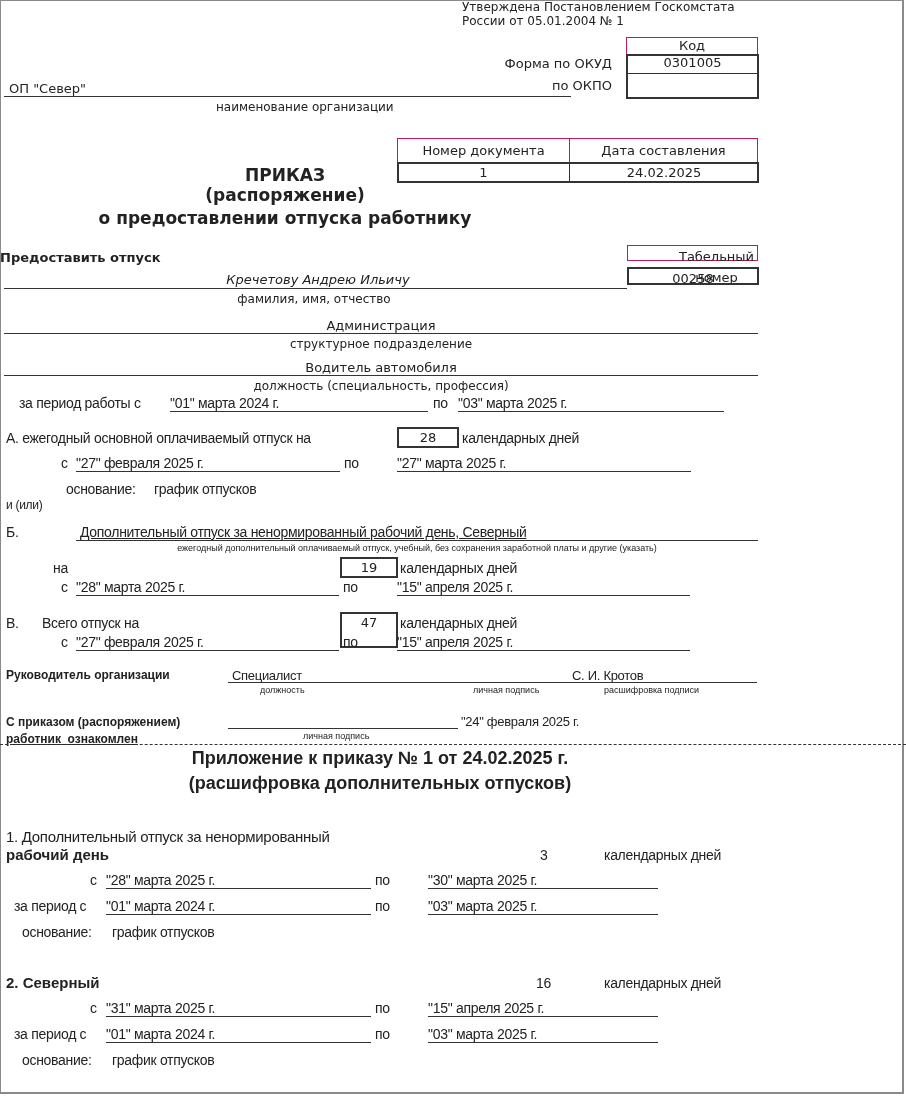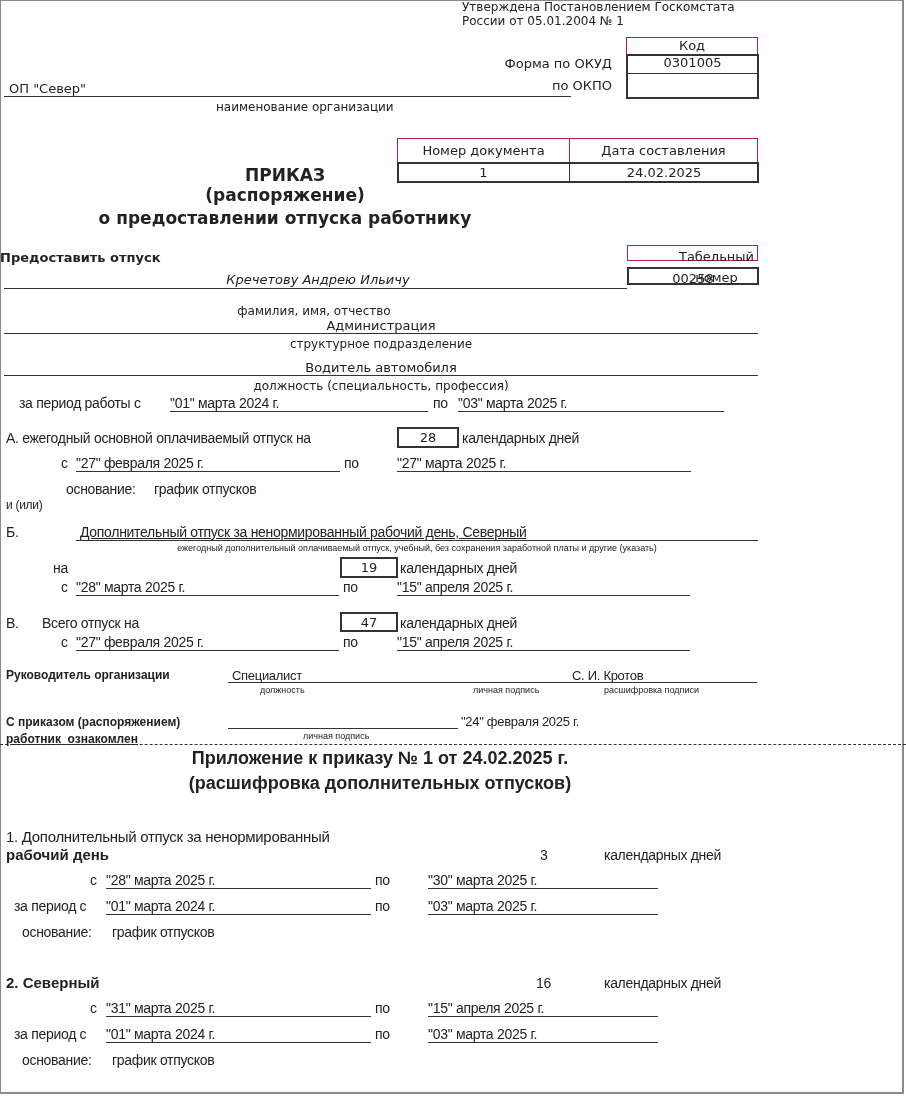--- a/index.html
+++ b/index.html
@@ -48,21 +48,21 @@
 
 <div class="abs b" style="left:100px;top:165px;width:370px;text-align:center;font-size:17px;">ПРИКАЗ</div>
 <div class="abs b" style="left:100px;top:185px;width:370px;text-align:center;font-size:17px;">(распоряжение)</div>
 <div class="abs b" style="left:60px;top:208px;width:450px;text-align:center;font-size:17px;">о предоставлении отпуска работнику</div>
 
 <div class="abs b t13" style="left:0;top:250px;">Предоставить отпуск</div>
 <div class="cell" style="left:627px;top:245px;width:131px;height:16px;line-height:21px;padding-left:48px;">Табельный номер</div>
 <div class="cellb" style="left:627px;top:267px;width:132px;height:18px;line-height:20px;">00258</div>
 <div class="abs t13" style="left:4px;top:272px;width:620px;text-align:center;font-style:italic;padding-left:0;"><span style="margin-left:8px;">Кречетову Андрею Ильичу</span></div>
 <div class="line" style="left:4px;top:288px;width:623px;"></div>
-<div class="abs t8" style="left:4px;top:304px;width:620px;text-align:center;">фамилия, имя, отчество</div>
+<div class="abs t8" style="left:4px;top:292px;width:620px;text-align:center;">фамилия, имя, отчество</div>
 
 <div class="abs t13" style="left:4px;top:318px;width:754px;text-align:center;">Администрация</div>
 <div class="line" style="left:4px;top:333px;width:754px;"></div>
 <div class="abs t8" style="left:4px;top:337px;width:754px;text-align:center;">структурное подразделение</div>
 
 <div class="abs t13" style="left:4px;top:360px;width:754px;text-align:center;">Водитель автомобиля</div>
 <div class="line" style="left:4px;top:375px;width:754px;"></div>
 <div class="abs t8" style="left:4px;top:379px;width:754px;text-align:center;">должность (специальность, профессия)</div>
 
 <div class="abs cond" style="left:19px;top:395px;">за период работы с</div>
@@ -88,21 +88,21 @@
 <div class="abs cond" style="left:53px;top:560px;">на</div>
 <div class="box" style="left:340px;top:557px;width:58px;height:21px;line-height:17px;">19</div>
 <div class="abs cond" style="left:400px;top:560px;">календарных дней</div>
 <div class="abs cond" style="left:61px;top:579px;">с</div>
 <div class="abs cond ul" style="left:76px;top:579px;width:263px;">"28" марта 2025 г.</div>
 <div class="abs cond" style="left:343px;top:579px;">по</div>
 <div class="abs cond ul" style="left:397px;top:579px;width:293px;">"15" апреля 2025 г.</div>
 
 <div class="abs cond" style="left:6px;top:615px;">В.</div>
 <div class="abs cond" style="left:42px;top:615px;">Всего отпуск на</div>
-<div class="box" style="left:340px;top:612px;width:58px;height:20px;line-height:17px;">47</div>
+<div class="box" style="left:340px;top:612px;width:58px;height:36px;line-height:17px;">47</div>
 <div class="abs cond" style="left:400px;top:615px;">календарных дней</div>
 <div class="abs cond" style="left:61px;top:634px;">с</div>
 <div class="abs cond ul" style="left:76px;top:634px;width:263px;">"27" февраля 2025 г.</div>
 <div class="abs cond" style="left:343px;top:634px;">по</div>
 <div class="abs cond ul" style="left:397px;top:634px;width:293px;">"15" апреля 2025 г.</div>
 
 <div class="abs condb" style="left:6px;top:668px;font-size:12px;">Руководитель организации</div>
 <div class="abs cond" style="left:232px;top:668px;font-size:13px;">Специалист</div>
 <div class="abs cond" style="left:572px;top:668px;font-size:13px;">С. И. Кротов</div>
 <div class="line" style="left:228px;top:682px;width:529px;"></div>

